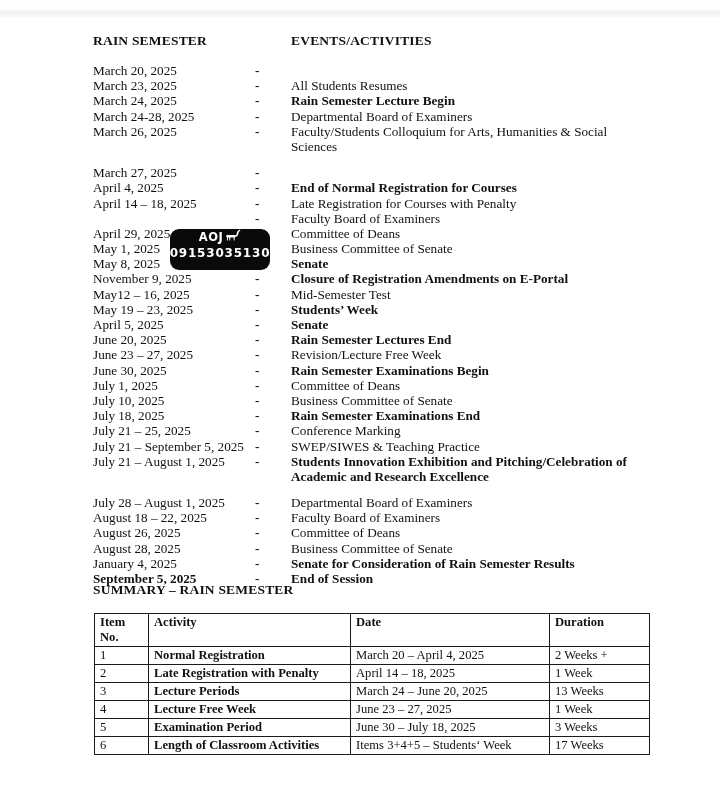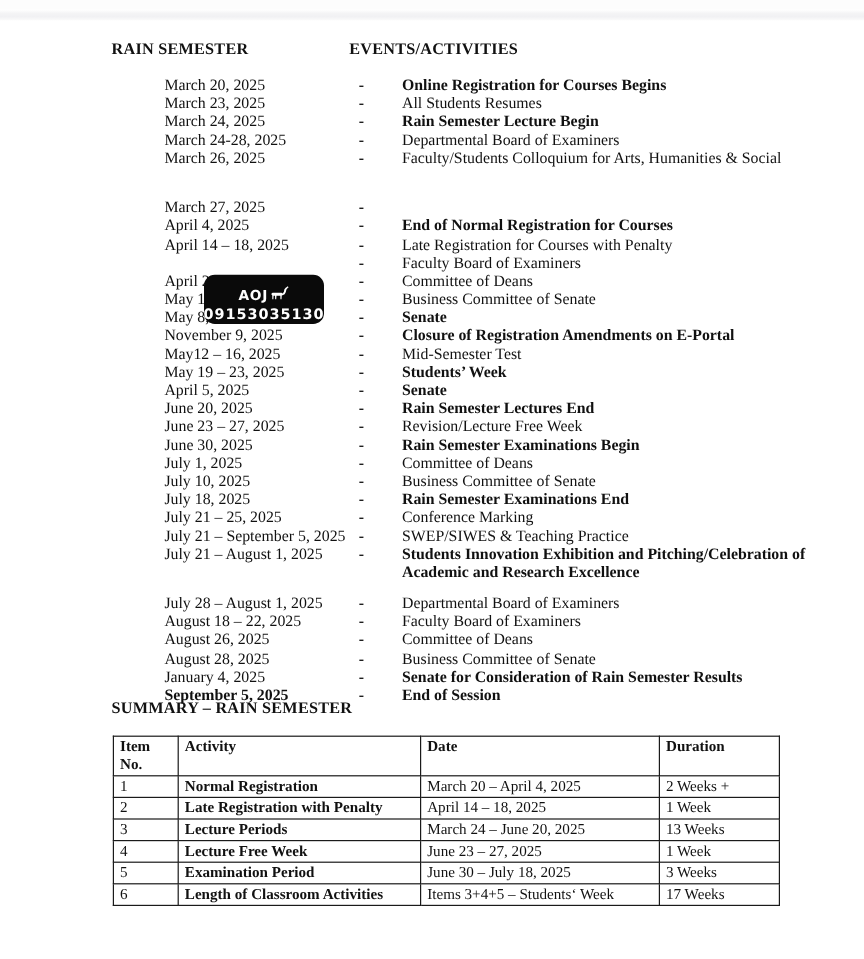--- a/index.html
+++ b/index.html
@@ -66,21 +66,20 @@
   .schedule {
     position: absolute;
     left: 93px;
     top: 63px;
     width: 565px;
   }
   .sched-row {
     position: relative;
     min-height: 15.2px;
     line-height: 15.2px;
-    margin-left: 44px;
   }
   .sched-row.gap { margin-top: 11px; }
 
   .sched-date {
     position: absolute;
     left: 0px;
     top: 0;
     width: 175px;
     font-size: 13.2px;
     white-space: nowrap;
@@ -156,21 +155,21 @@
     top: 229px;
     width: 100px;
     height: 41px;
     background: #0a0a0a;
     border-radius: 9px;
     color: #ffffff;
     font-family: "DejaVu Sans", "Liberation Sans", sans-serif;
     display: flex;
     flex-direction: column;
     align-items: center;
-    justify-content: flex-end;
+    justify-content: flex-start;
     overflow: hidden;
   }
   .wm-top {
     display: flex;
     align-items: center;
     justify-content: center;
     gap: 1px;
     height: 17px;
     line-height: 17px;
   }
@@ -197,41 +196,40 @@
 
   <div class="col-headers">
     <div class="hdr hdr-left">RAIN SEMESTER</div>
     <div class="hdr hdr-right">EVENTS/ACTIVITIES</div>
   </div>
 
   <div class="schedule" id="schedule-list">
       <div class="sched-row">
         <div class="sched-date">March 20, 2025</div>
         <div class="sched-dash">-</div>
-        <div class="sched-event b"><span>Online Registration for Courses Begins</span></div>
       </div>
       <div class="sched-row">
         <div class="sched-date">March 23, 2025</div>
         <div class="sched-dash">-</div>
         <div class="sched-event"><span>All Students Resumes</span></div>
       </div>
       <div class="sched-row">
         <div class="sched-date">March 24, 2025</div>
         <div class="sched-dash">-</div>
         <div class="sched-event b"><span>Rain Semester Lecture Begin</span></div>
       </div>
       <div class="sched-row">
         <div class="sched-date">March 24-28, 2025</div>
         <div class="sched-dash">-</div>
         <div class="sched-event"><span>Departmental Board of Examiners</span></div>
       </div>
       <div class="sched-row" style="min-height: 30.4px;">
         <div class="sched-date">March 26, 2025</div>
         <div class="sched-dash">-</div>
-        <div class="sched-event"><span>Faculty/Students Colloquium for Arts, Humanities &amp; Social</span></div>
+        <div class="sched-event"><span>Faculty/Students Colloquium for Arts, Humanities &amp; Social</span><span class="line2">Sciences</span></div>
       </div>
       <div class="sched-row gap">
         <div class="sched-date">March 27, 2025</div>
         <div class="sched-dash">-</div>
       </div>
       <div class="sched-row">
         <div class="sched-date">April 4, 2025</div>
         <div class="sched-dash">-</div>
         <div class="sched-event b"><span>End of Normal Registration for Courses</span></div>
       </div>

